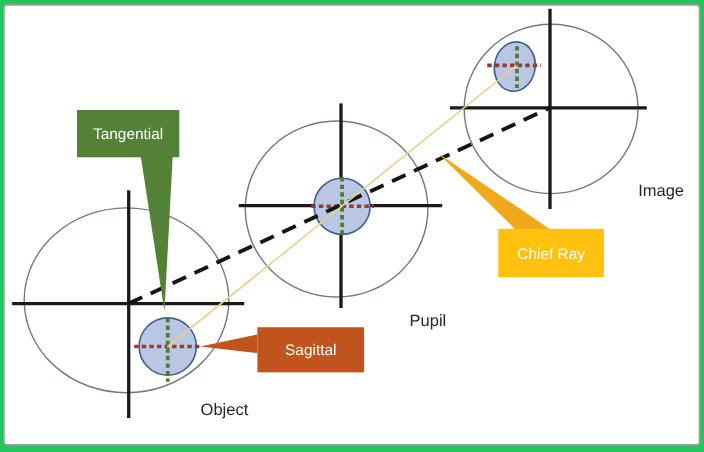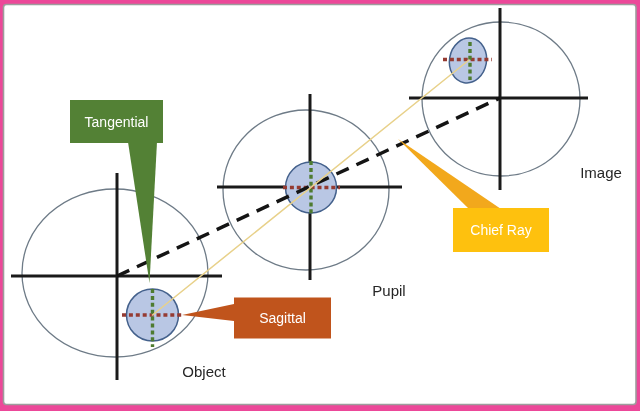--- a/index.html
+++ b/index.html
@@ -8,21 +8,21 @@
     background: #ffffff;
     width: 640px;
     height: 411px;
     overflow: hidden;
     font-family: "Liberation Sans", sans-serif;
   }
   .stage {
     position: relative;
     width: 640px;
     height: 411px;
-    background: #ec4899;
+    background: #22c55e;
   }
   svg { display: block; }
   text { font-family: "Liberation Sans", sans-serif; }
   .plane-label {
     font-size: 15px;
     fill: #262626;
   }
   .callout-label {
     font-size: 14px;
     fill: #ffffff;

